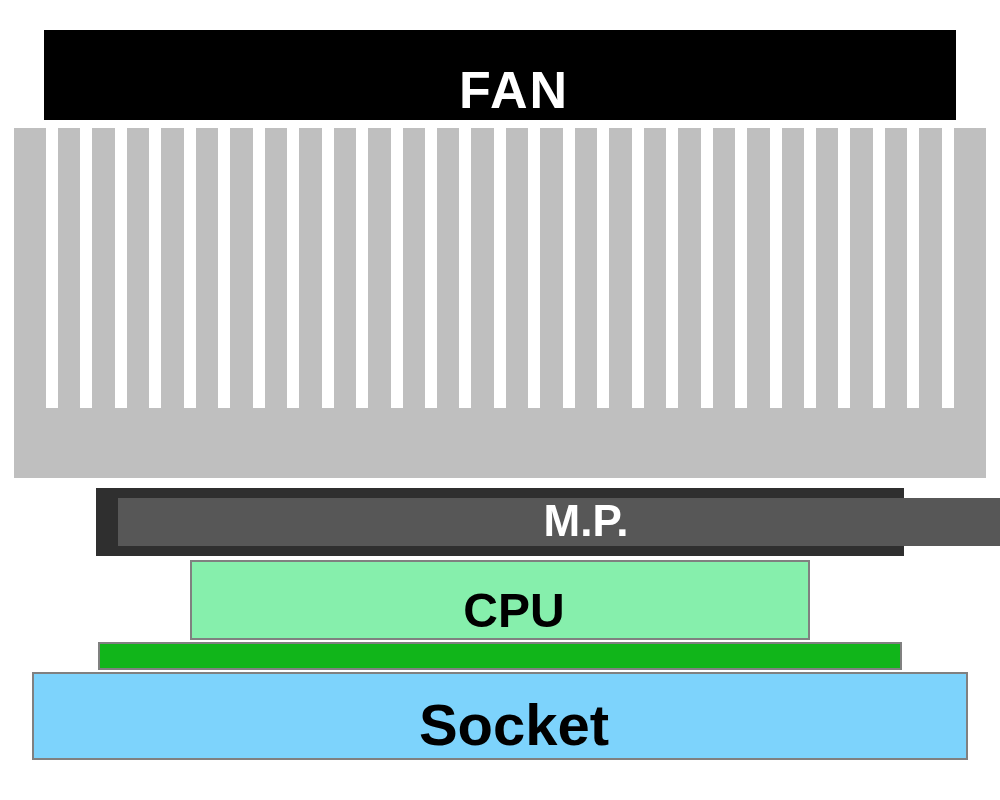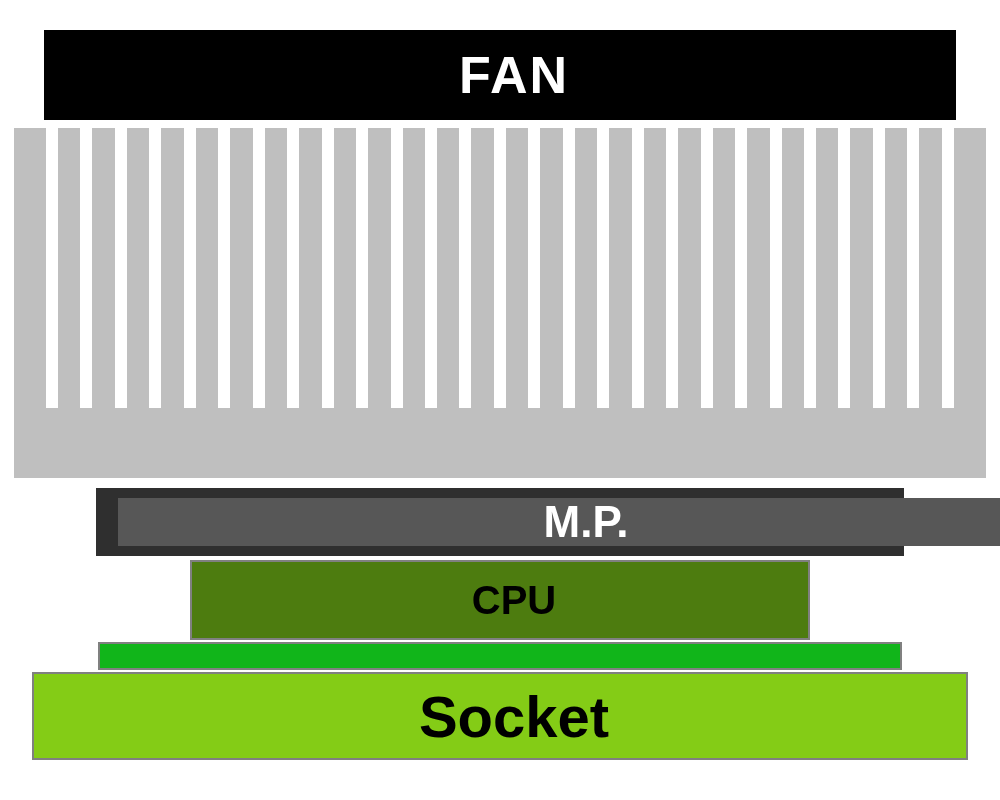--- a/index.html
+++ b/index.html
@@ -11,21 +11,21 @@
     font-family: Arial, Helvetica, sans-serif;
   }
   .stage {
     position: relative;
     width: 1000px;
     height: 800px;
   }
   .layer {
     position: absolute;
     display: flex;
-    align-items: center;
+    align-items: flex-end;
     justify-content: center;
     box-sizing: border-box;
     padding-left: 28px;
   }
   .fan {
     left: 44px;
     top: 30px;
     width: 912px;
     height: 90px;
     background: #000000;
@@ -70,40 +70,40 @@
     background: #575757;
     color: #ffffff;
     font-size: 44px;
     font-weight: bold;
   }
   .cpu {
     left: 190px;
     top: 560px;
     width: 620px;
     height: 80px;
-    background: #4d7c0f;
+    background: #86efac;
     border: 2px solid #808080;
     color: #000000;
-    font-size: 40px;
+    font-size: 48px;
     font-weight: bold;
   }
   .pcb {
     left: 98px;
     top: 642px;
     width: 804px;
     height: 28px;
     background: #11b51a;
     border: 2px solid #808080;
   }
   .socket {
     left: 32px;
     top: 672px;
     width: 936px;
     height: 88px;
-    background: #84cc16;
+    background: #7dd3fc;
     border: 2px solid #808080;
     color: #000000;
     font-size: 58px;
     font-weight: bold;
   }
 </style>
 </head>
 <body>
 
 <div class="stage">

